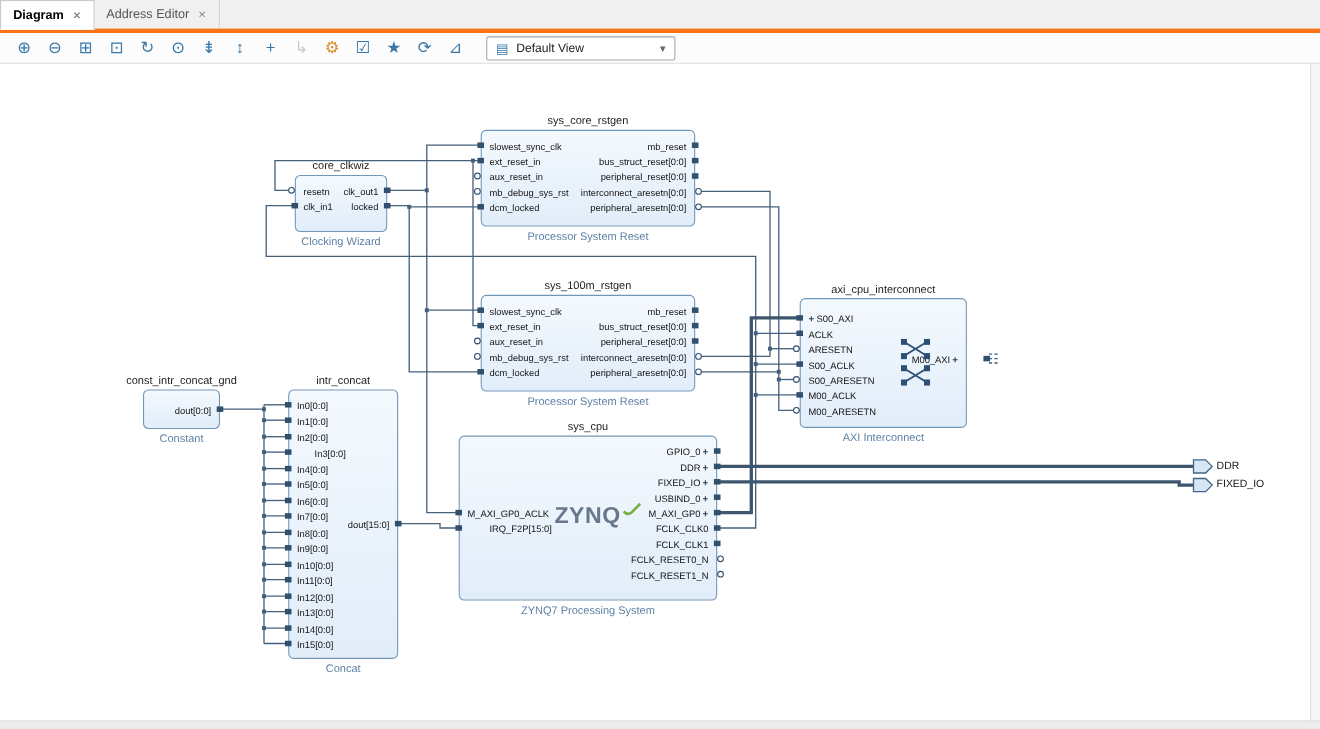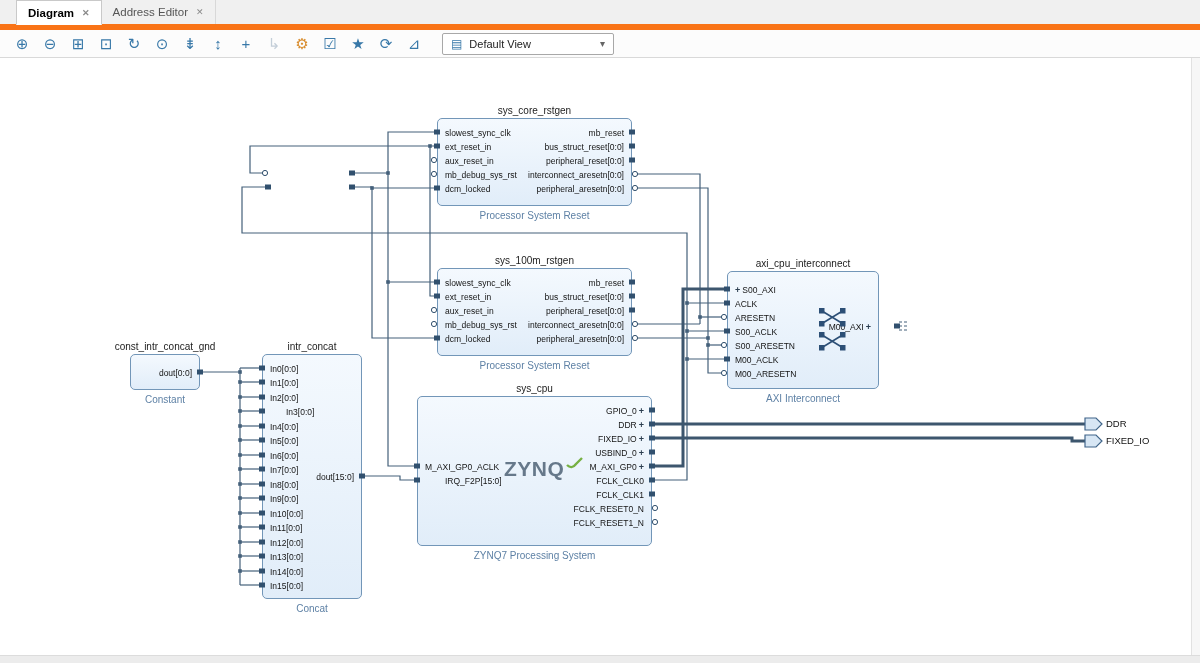--- a/index.html
+++ b/index.html
@@ -1,18 +1,18 @@
 <!DOCTYPE html>
 <html><head>
 <meta charset="utf-8">
 <style>
 *{margin:0;padding:0;box-sizing:border-box}
 html,body{width:1200px;height:663px;overflow:hidden}
 body{font-family:"Liberation Sans",sans-serif;background:#fff;position:relative}
-.tabbar{height:30px;background:#f0f0f0;border-bottom:6px solid #f97316;display:flex;align-items:stretch;padding-left:16px}
+.tabbar{height:30px;background:#f0f0f0;border-bottom:4px solid #f97316;display:flex;align-items:stretch;padding-left:0}
 .tab{display:flex;align-items:center;gap:8px;padding:0 11px;font-size:11.5px;color:#555;border-right:1px solid #d8d8d8;cursor:default}
 .tab.active{background:#fff;border:1px solid #c9c9c9;border-bottom:1px solid #fff;margin-bottom:-1px;color:#000;font-weight:bold}
 .tclose{font-size:9px;color:#8a8a8a}
 .toolbar{height:28px;border-bottom:1px solid #d9d9d9;display:flex;align-items:center;padding:0 8px;background:#fcfcfc}
 .ticons{display:flex;align-items:center}
 .tbtn{width:28px;text-align:center;font-size:15px;color:#3878a8;cursor:default;line-height:24px}
 .tbtn.disabled{color:#c3ced8}
 .tbtn.orange{color:#d98d2e}
 .viewsel{margin-left:14px;display:flex;align-items:center;gap:7px;border:1px solid #a8a8a8;border-radius:2px;background:#fff;height:22px;padding:0 8px;width:172px;font-size:11px;color:#222}
 .vs-icon{color:#3878a8;font-size:12px}
@@ -232,20 +232,36 @@
       <div class="port right" style="top: 37px;">
         <span>peripheral_reset[0:0]</span>
       </div>
       <div class="port right" style="top: 51px;">
         <span>interconnect_aresetn[0:0]</span>
       </div>
       <div class="port right" style="top: 65px;">
         <span>peripheral_aresetn[0:0]</span>
       </div>
     </div>
+    <div class="blk" style="left: 268px; top: 101px; width: 84px; height: 52px;">
+      <div class="blk-title">core_clkwiz</div>
+      <div class="blk-sub">Clocking Wizard</div>
+      <div class="port left" style="top: 9px;">
+        <span>resetn</span>
+      </div>
+      <div class="port left" style="top: 23px;">
+        <span>clk_in1</span>
+      </div>
+      <div class="port right" style="top: 9px;">
+        <span>clk_out1</span>
+      </div>
+      <div class="port right" style="top: 23px;">
+        <span>locked</span>
+      </div>
+    </div>
     <div class="blk" style="left: 437px; top: 210px; width: 195px; height: 88px;">
       <div class="blk-title">sys_100m_rstgen</div>
       <div class="blk-sub">Processor System Reset</div>
       <div class="port left" style="top: 9px;">
         <span>slowest_sync_clk</span>
       </div>
       <div class="port left" style="top: 23px;">
         <span>ext_reset_in</span>
       </div>
       <div class="port left" style="top: 37px;">

